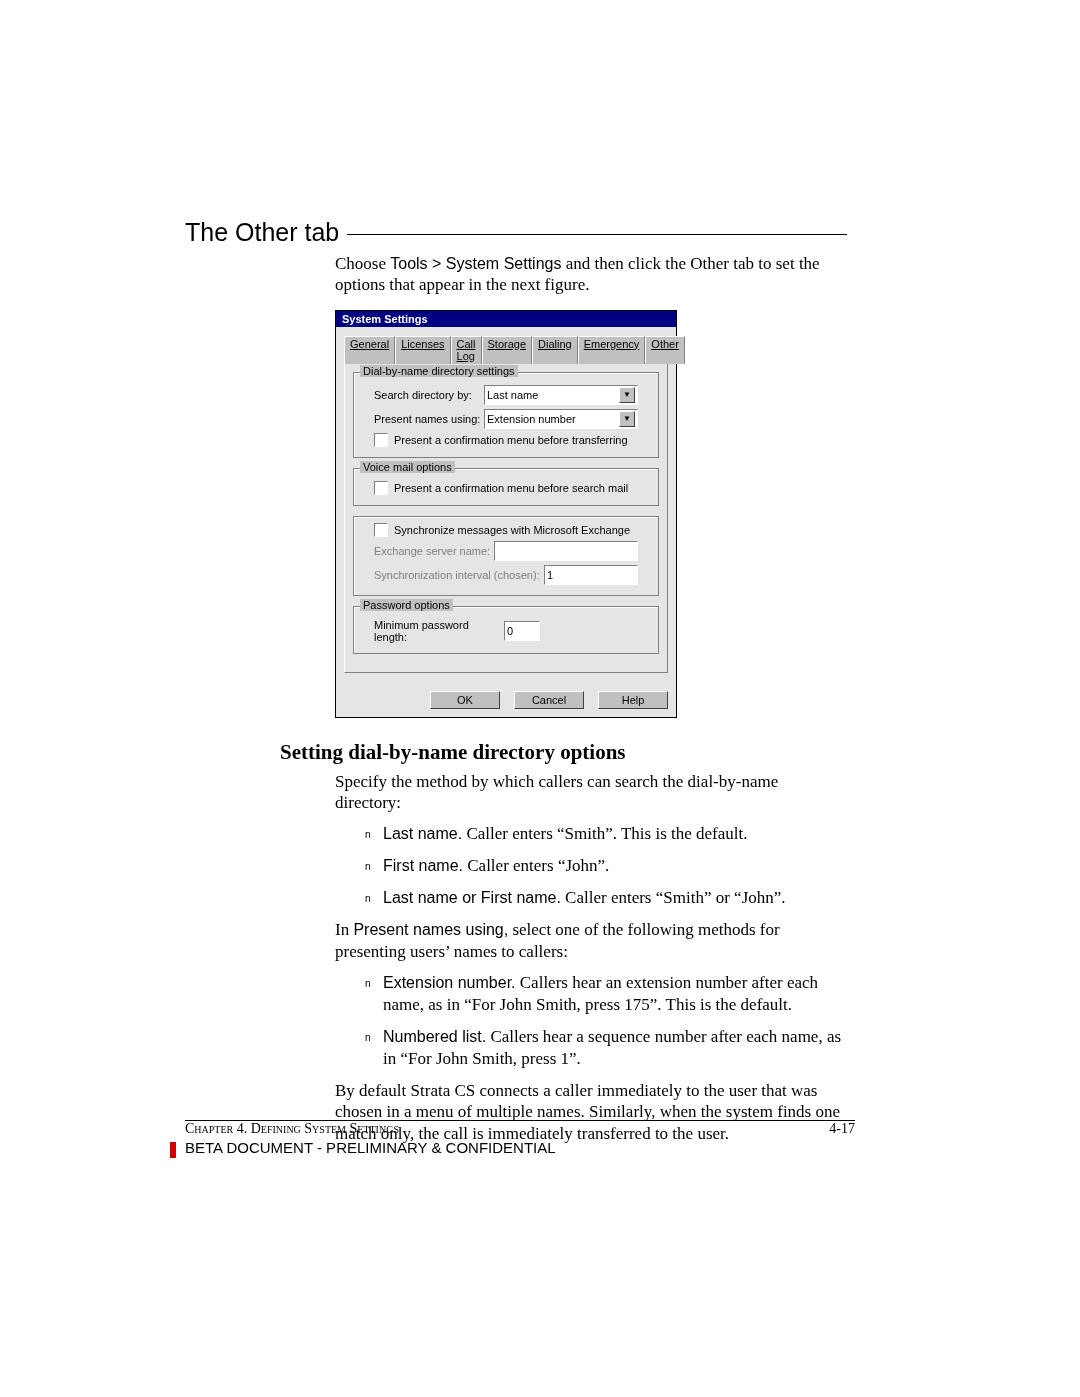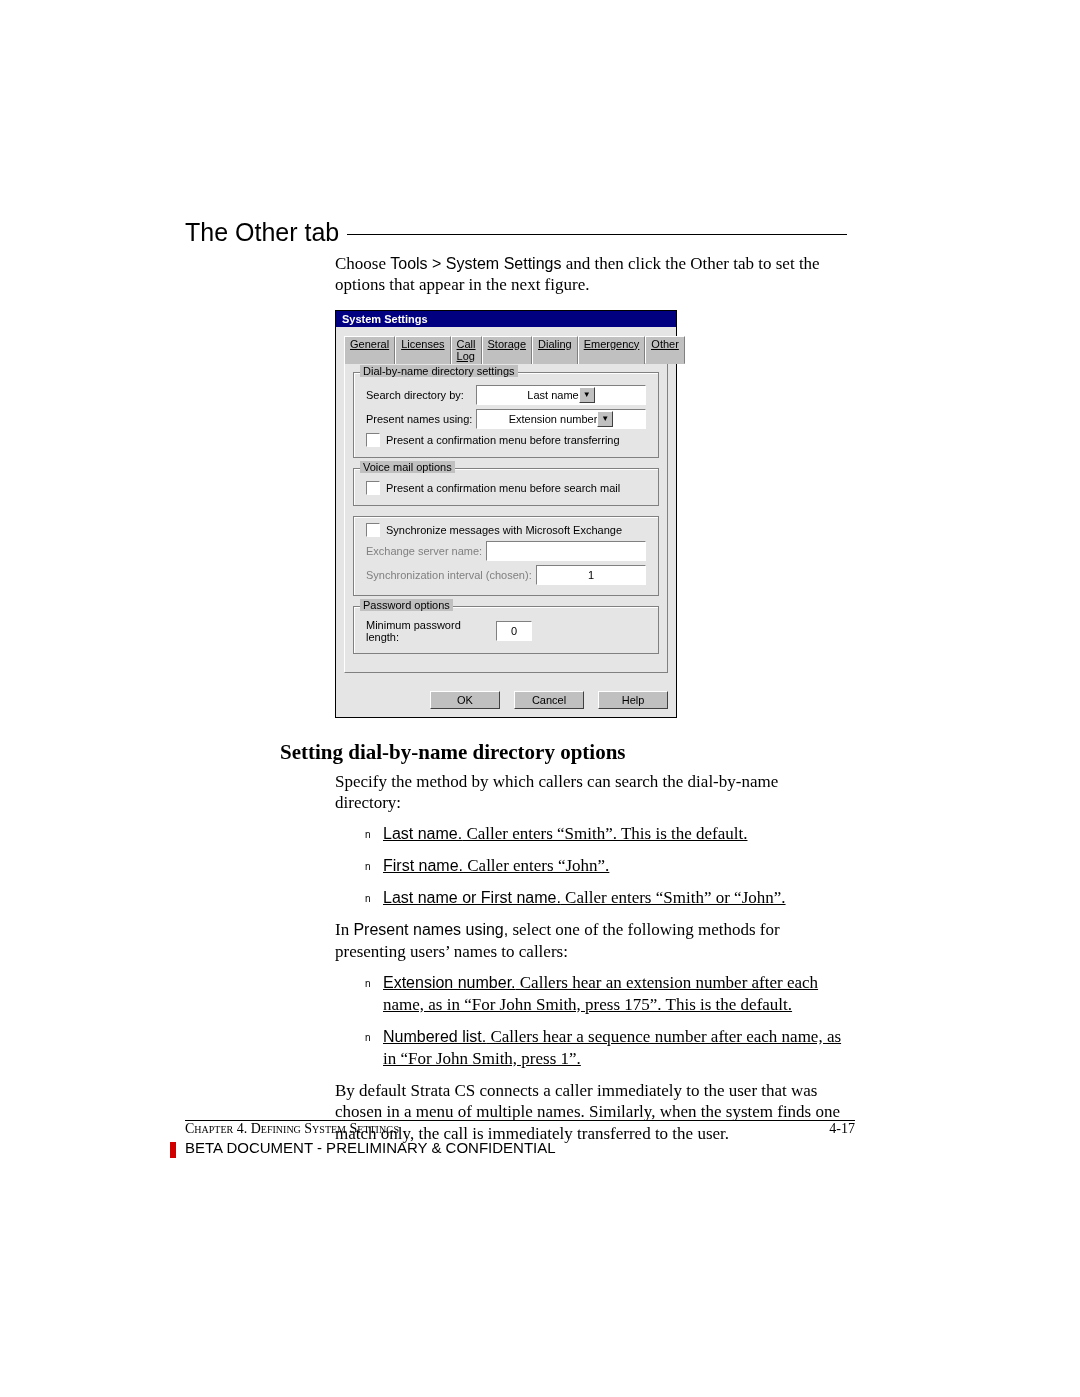--- a/index.html
+++ b/index.html
@@ -102,39 +102,39 @@
     position: absolute;
     top: -8px;
     left: 6px;
     background: #c0c0c0;
     padding: 0 3px;
     font-size: 11px;
   }
   .formrow {
     display: flex;
     align-items: center;
-    margin: 4px 4px;
+    margin: 4px 12px;
   }
   .formrow .lbl {
     font-size: 11px;
   }
   .formrow .lbl.disabled { color: #808080; }
   .win-combo, .win-text {
     background: #fff;
     border-top: 1px solid #808080;
     border-left: 1px solid #808080;
     border-right: 1px solid #fff;
     border-bottom: 1px solid #fff;
     font-size: 11px;
     padding: 1px 2px;
     height: 16px;
     box-sizing: content-box;
     display: flex;
     align-items: center;
-    justify-content: center;
+    justify-content: space-between;
   }
   .win-combo .arrow {
     width: 14px;
     height: 14px;
     background: #c0c0c0;
     border-top: 1px solid #fff;
     border-left: 1px solid #fff;
     border-right: 1px solid #404040;
     border-bottom: 1px solid #404040;
     display: flex;
@@ -180,21 +180,20 @@
     margin: 6px 0 6px 30px;
     padding: 0;
     list-style: none;
   }
   ul.bullets li {
     font-size: 17px;
     line-height: 1.3;
     margin: 10px 0;
     padding-left: 18px;
     position: relative;
-    text-decoration: underline;
   }
   ul.bullets li::before {
     content: "n";
     font-family: Arial, sans-serif;
     font-size: 10px;
     position: absolute;
     left: 0;
     top: 5px;
   }
   

